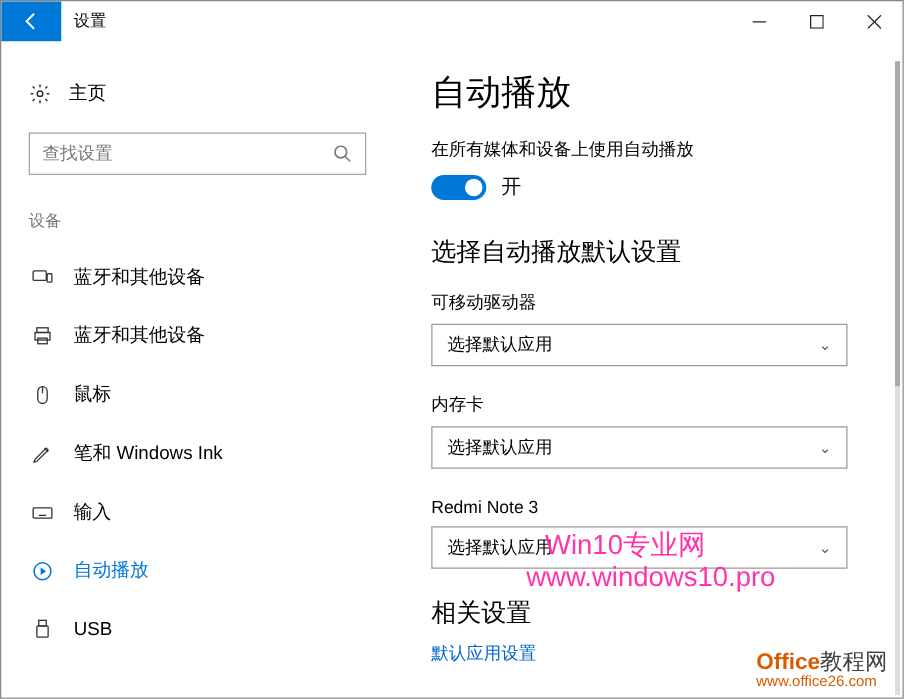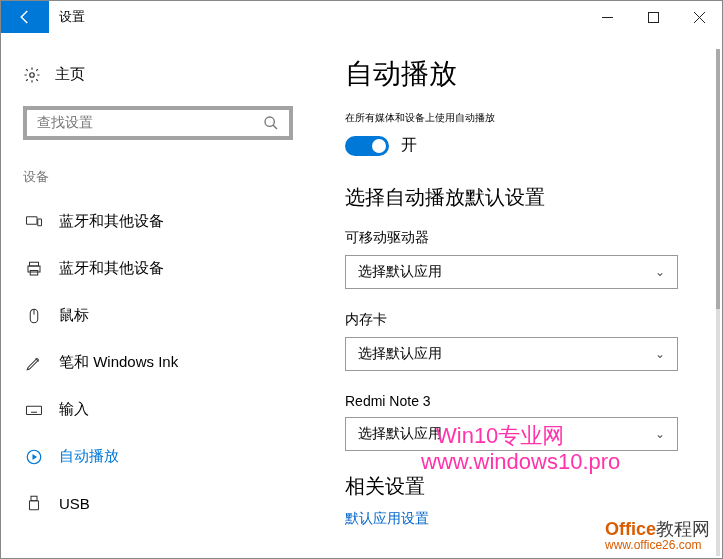--- a/index.html
+++ b/index.html
@@ -6,29 +6,29 @@
   body { width: 723px; height: 559px; background: #fff; position: relative; overflow: hidden; border: 1px solid #888; }
   .titlebar { height: 32px; display: flex; align-items: stretch; }
   .back-btn { width: 48px; background: #0078d7; display: flex; align-items: center; justify-content: center; color: #fff; font-size: 18px; }
   .title { flex: 0 0 auto; padding: 16px 10px; display: flex; align-items: center; font-size: 13px; }
   .title-spacer { flex: 1; }
   .win-btn { width: 46px; display: flex; align-items: center; justify-content: center; font-size: 11px; color: #222; font-family: sans-serif; }
   .content { display: flex; height: calc(100% - 32px); }
   .sidebar { width: 300px; padding: 20px 22px 0 22px; }
   .home-row { display: flex; align-items: center; gap: 14px; font-size: 15px; margin-bottom: 22px; margin-top: 12px; }
   .home-row svg { width: 18px; height: 18px; }
-  .search-box { width: 270px; height: 34px; border: 4px solid #a3a3a3; display: flex; align-items: center; padding: 0 10px; margin-bottom: 28px; color: #777; font-size: 14px; }
+  .search-box { width: 270px; height: 34px; border: 1px solid #a3a3a3; display: flex; align-items: center; padding: 0 10px; margin-bottom: 28px; color: #777; font-size: 14px; }
   .search-box span:first-child { flex: 1; }
   .cat-label { color: #777; font-size: 13px; margin-bottom: 16px; }
   .nav-item { display: flex; align-items: flex-end; gap: 16px; padding: 10px 0 10px 2px; font-size: 15px; margin-bottom: 8px; }
   .nav-item.active { color: #0078d7; }
   .nav-item svg { width: 18px; height: 18px; flex: 0 0 18px; }
   .main { flex: 1; padding: 22px 20px 0 44px; position: relative; }
   .main h1 { font-weight: 400; font-size: 28px; margin-bottom: 18px; }
-  .subtext { font-size: 10px; margin-bottom: 10px; font-family: Liberation Mono, monospace; }
+  .subtext { font-size: 14px; margin-bottom: 10px; font-family: Liberation Mono, monospace; }
   .toggle-row { display: flex; align-items: center; gap: 12px; margin-bottom: 28px; }
   .toggle { width: 44px; height: 20px; border-radius: 10px; background: #0078d7; position: relative; }
   .toggle::after { content: ""; position: absolute; right: 3px; top: 3px; width: 14px; height: 14px; background: #fff; border-radius: 50%; }
   .section-h { font-size: 20px; font-weight: 400; margin-bottom: 18px; }
   .field-label { font-size: 14px; margin-bottom: 8px; }
   .combo { width: 333px; height: 34px; border: 1px solid #999; display: flex; align-items: center; padding: 0 12px; font-size: 14px; margin-bottom: 22px; }
   .combo span:first-child { flex: 1; }
   .chev { font-size: 12px; color: #555; }
   .related-h { font-size: 20px; font-weight: 400; margin-top: 8px; margin-bottom: 10px; }
   .link { font-size: 14px; color: #0066cc; }

